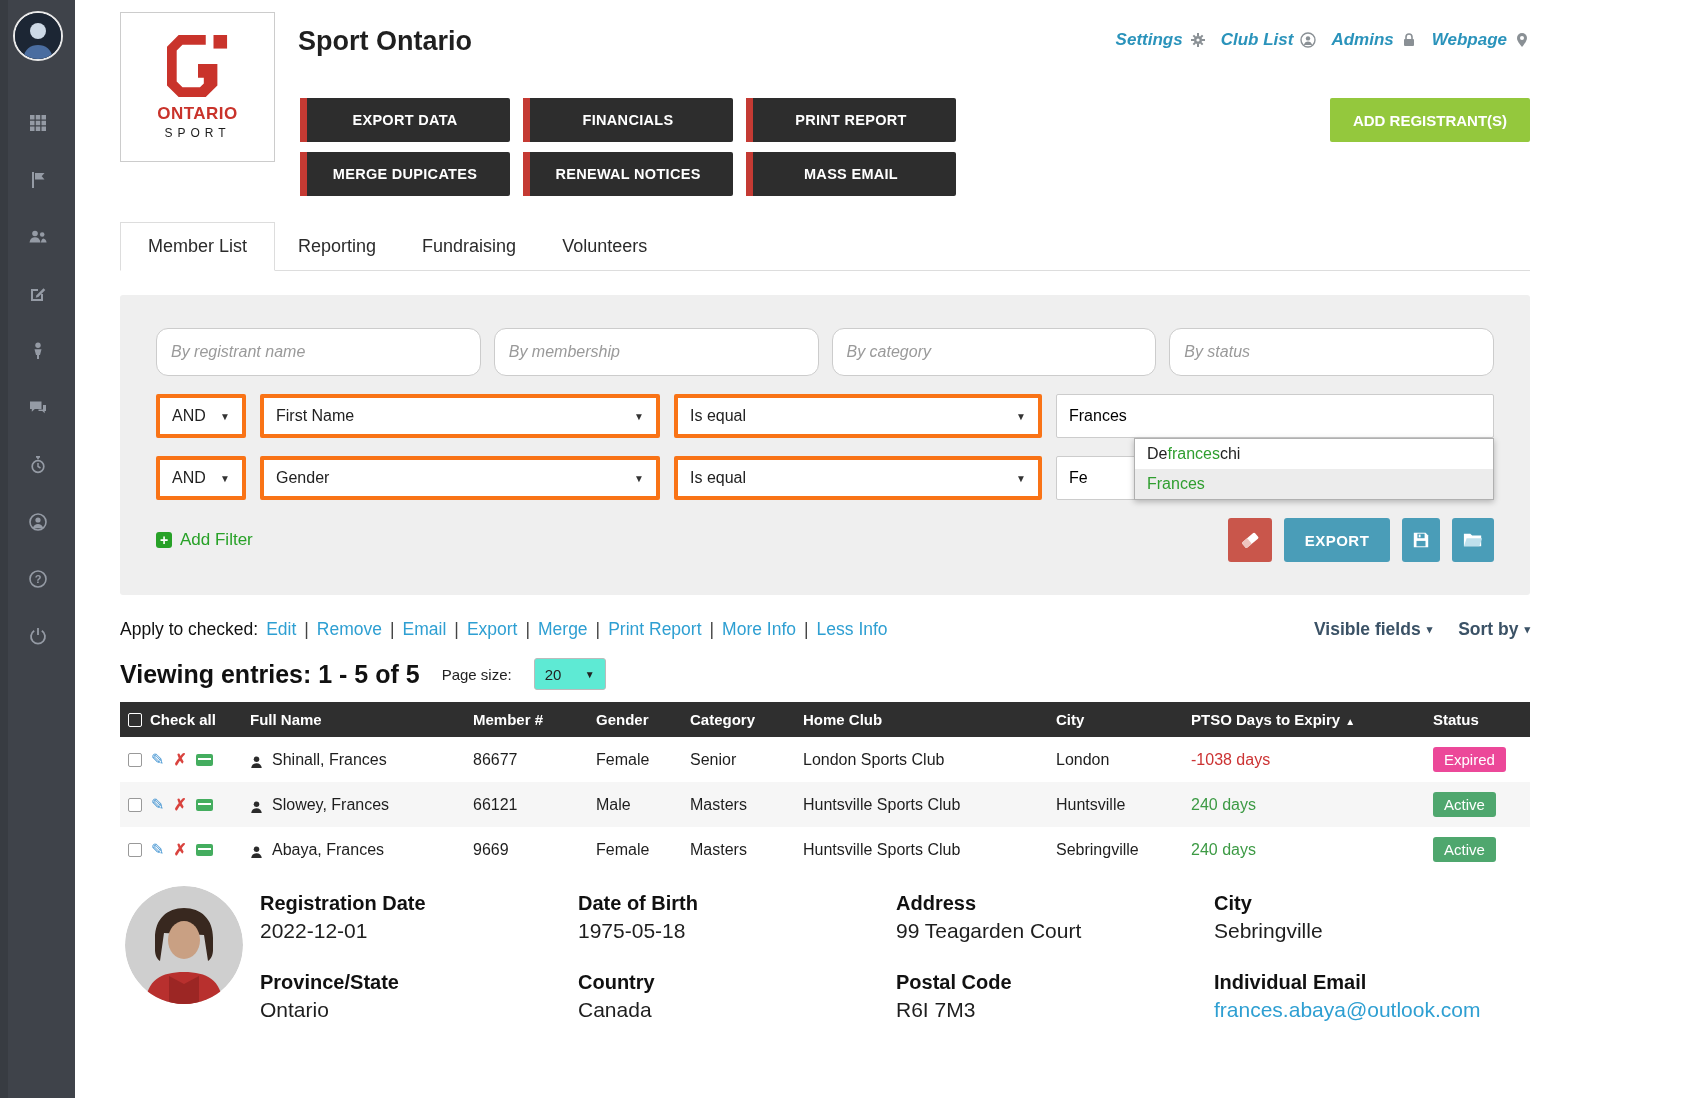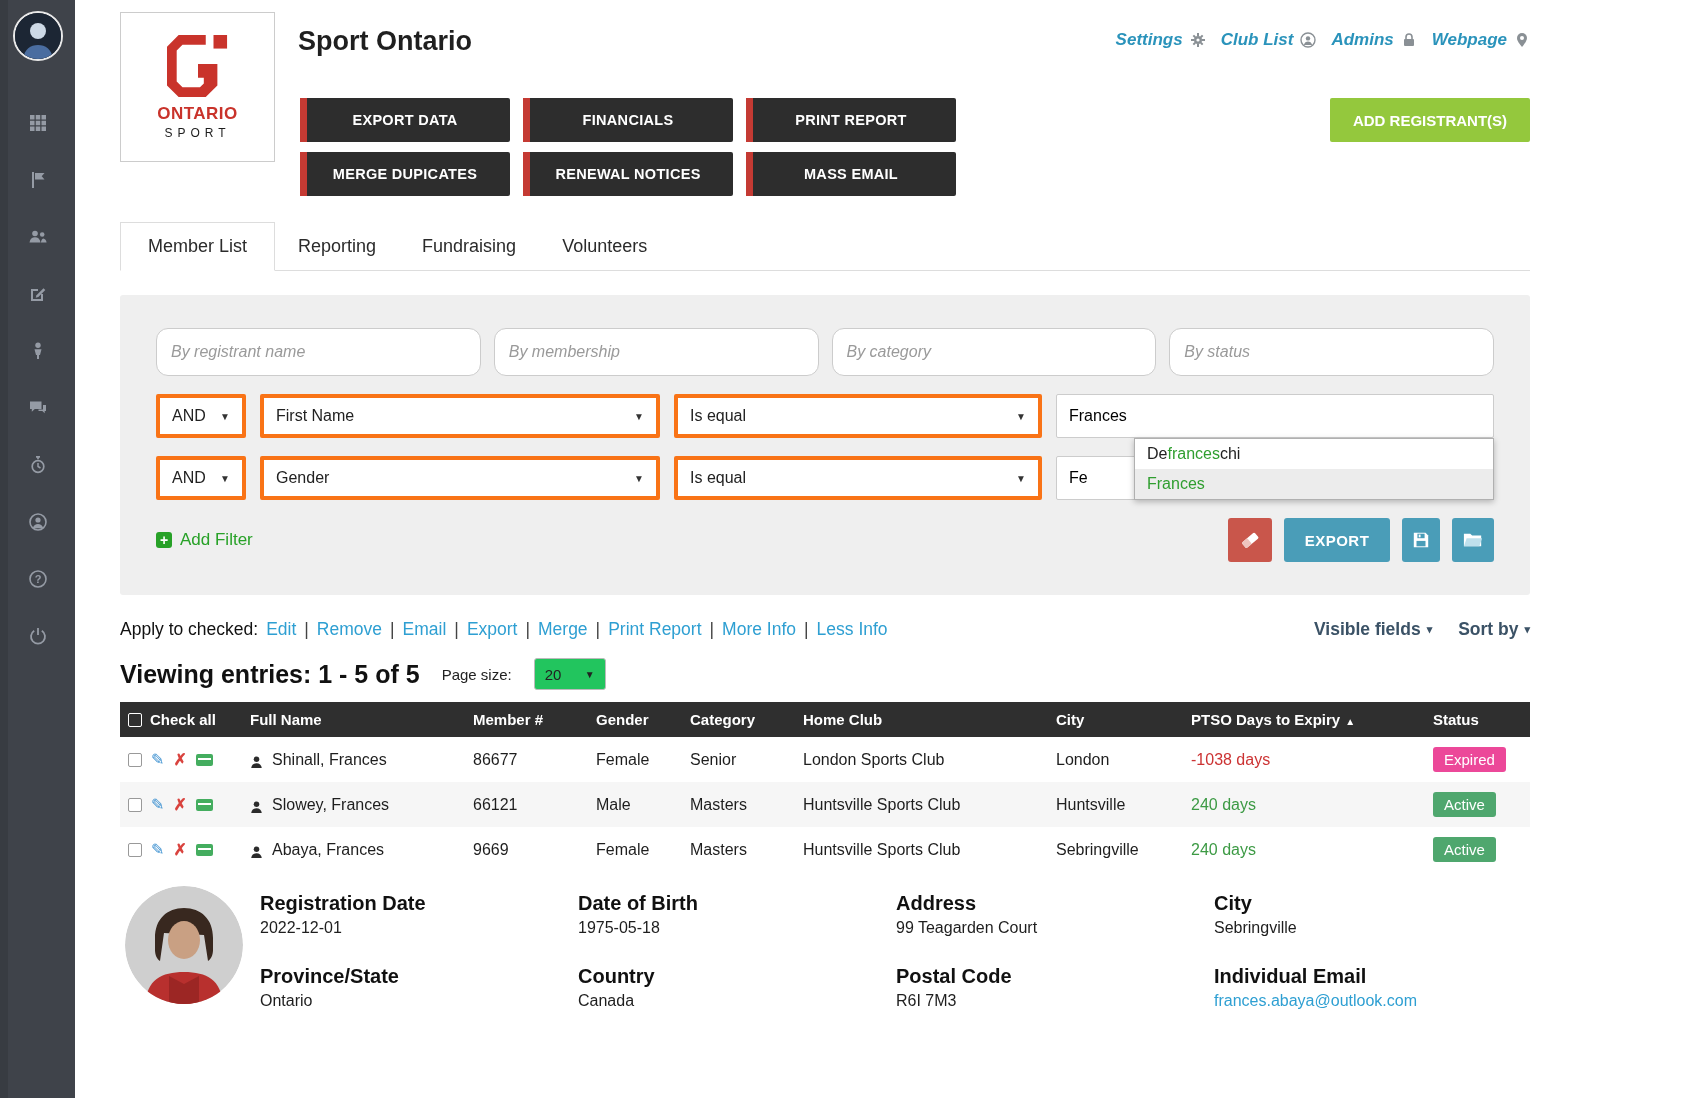--- a/index.html
+++ b/index.html
@@ -93,21 +93,21 @@
   .apply-right { display: flex; gap: 26px; }
   .fields-toggle { color: #3b5266; font-weight: bold; cursor: pointer; display: flex; gap: 6px; align-items: center; }
   .fields-toggle .caret { font-size: 11px; }
 
   
   .view-row { margin-top: 18px; display: flex; align-items: center; gap: 22px; }
   .view-title { font-size: 25px; font-weight: bold; color: #111; }
   .psize-label { font-size: 15px; color: #222; }
   .psize-sel { width: 72px; height: 32px; border: 1px solid #bbb; border-radius: 3px;
                display: flex; align-items: center; justify-content: space-between;
-               padding: 0 10px; font-size: 15px; cursor: pointer; background: #22c55e; }
+               padding: 0 10px; font-size: 15px; cursor: pointer; background: #5eead4; }
   .psize-sel .caret { font-size: 10px; }
 
   
   table { width: 100%; border-collapse: collapse; margin-top: 12px; font-size: 16px; }
   thead th { background: #2f2f2f; color: #fff; text-align: left; font-size: 15px;
              font-weight: bold; padding: 9px 8px; white-space: nowrap; }
   tbody td { padding: 10px 8px; color: #1e1e1e; }
   tbody tr.stripe { background: #f6f6f6; }
   .hdr-check { display: flex; align-items: center; gap: 8px; }
   .cb { display: inline-block; width: 14px; height: 14px; border: 1px solid #999;
@@ -127,21 +127,21 @@
   .badge.active { background: #4fa76e; }
   .sort-arrow { font-size: 10px; margin-left: 5px; }
 
   
   .detail { display: flex; padding: 14px 0 30px 0; }
   .photo { width: 118px; height: 118px; border-radius: 50%; overflow: hidden;
            margin-left: 5px; flex-shrink: 0; }
   .detail-grid { display: grid; grid-template-columns: 318px 318px 318px 1fr;
                  margin-left: 17px; margin-top: 6px; row-gap: 28px; }
   .d-label { font-weight: bold; font-size: 20px; color: #111; }
-  .d-value { font-size: 16px; margin-top: 4px; color: #1e1e1e; }
+  .d-value { font-size: 21px; margin-top: 4px; color: #1e1e1e; }
   .d-value.email { color: #2e9fd2; cursor: pointer; }
 </style>
 </head>
 <body>
 
 <div class="app">
 
   <aside class="sidebar">
     <div class="side-avatar">
       <svg width="46" height="46" viewBox="0 0 46 46">

